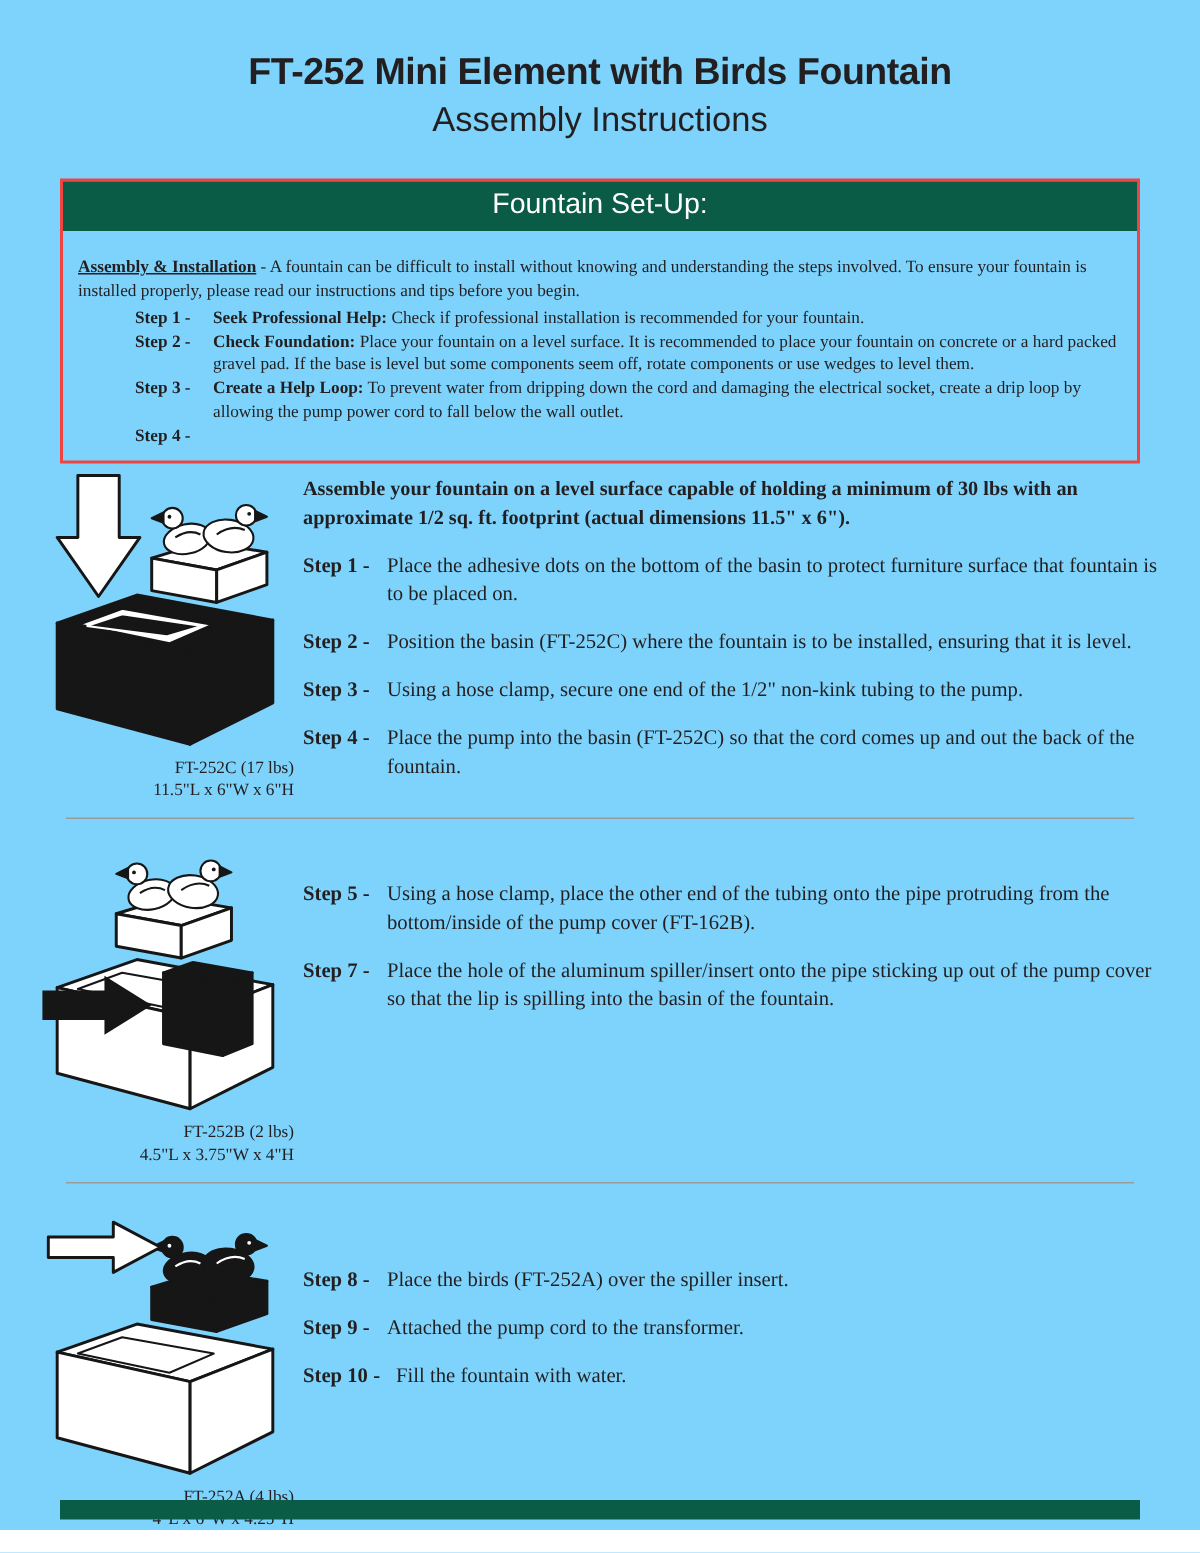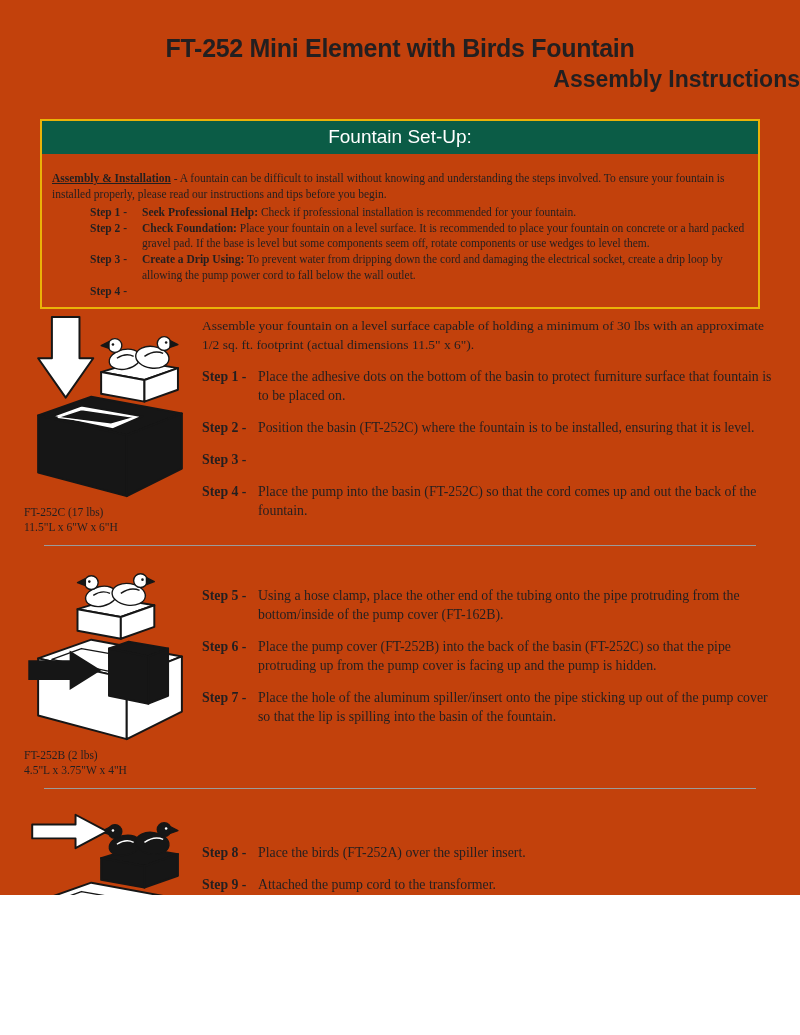--- a/index.html
+++ b/index.html
@@ -1,40 +1,40 @@
 <!DOCTYPE html>
 <html><head>
 <meta charset="utf-8">
 <style>
   html,body{margin:0;padding:0;background:#fff;}
-  .page{position:relative;width:800px;height:895px;background:#c2410c;overflow:hidden;
+  .page{position:relative;width:800px;height:1020px;background:#7dd3fc;overflow:hidden;
         font-family:"Liberation Serif",serif;color:#231f20;}
   
   .doc-header{padding-top:34px;text-align:center;font-family:"Liberation Sans",sans-serif;}
   .doc-title{margin:0;font-size:25px;font-weight:bold;letter-spacing:-0.3px;}
-  .doc-subtitle{margin:3px 0 0;font-size:23px;font-weight:bold;text-align:right;}
-  
-  .setup-box{margin:26px 40px 0;border:2px solid #eab308;}
+  .doc-subtitle{margin:3px 0 0;font-size:23px;font-weight:normal;}
+  
+  .setup-box{margin:26px 40px 0;border:2px solid #ef4444;}
   .setup-header{background:#0b5c46;color:#fff;text-align:center;
                 font-family:"Liberation Sans",sans-serif;font-size:19px;padding:5px 0 6px;}
   .setup-body{padding:17px 10px 7px;}
   .setup-intro{margin:0 0 2px;font-size:11.5px;line-height:1.38;}
   .setup-intro .intro-label{font-weight:bold;text-decoration:underline;}
   .setup-steps{margin-left:38px;}
   .setup-step{display:flex;font-size:11.5px;line-height:1.38;}
   .setup-step .slabel{font-weight:bold;min-width:52px;flex:none;}
   .setup-step .stext{margin:0;}
   .setup-step .stitle{font-weight:bold;}
   
   .assembly-section{display:flex;margin:4px 10px 0 24px;}
-  .figure-col{width:172px;flex:none;text-align:left;}
+  .figure-col{width:172px;flex:none;text-align:right;}
   .figure-col figure{margin:0;}
   .figure-caption{font-size:11.5px;line-height:1.3;}
   .steps-col{flex:1;padding:2px 18px 0 6px;}
-  .sec-intro{margin:2px 0 12px;font-size:13.5px;font-weight:normal;line-height:1.4;}
+  .sec-intro{margin:2px 0 12px;font-size:13.5px;font-weight:bold;line-height:1.4;}
   .sec-step{display:flex;font-size:13.8px;line-height:1.38;margin-bottom:13px;}
   .sec-step .slabel{font-weight:bold;min-width:56px;flex:none;}
   .sec-step .stext{margin:0;}
   .divider{border:none;height:1px;background:#9b9b9b;margin:10px 44px 10px;}
   
   .footer-bar{position:absolute;left:40px;right:40px;top:1000px;height:13px;background:#0b5c46;}
   
   svg{display:block;margin:0 auto;}
   .ln{stroke:#161616;stroke-width:2;stroke-linejoin:round;}
   .white{fill:#ffffff;}
@@ -60,21 +60,21 @@
         <div class="setup-step">
           <span class="slabel">Step 1 -</span>
           <p class="stext"><span class="stitle">Seek Professional Help:</span><span> Check if professional installation is recommended for your fountain.</span></p>
         </div>
         <div class="setup-step">
           <span class="slabel">Step 2 -</span>
           <p class="stext"><span class="stitle">Check Foundation:</span><span> Place your fountain on a level surface. It is recommended to place your fountain on concrete or a hard packed gravel pad. If the base is level but some components seem off, rotate components or use wedges to level them.</span></p>
         </div>
         <div class="setup-step">
           <span class="slabel">Step 3 -</span>
-          <p class="stext"><span class="stitle">Create a Drip Using:</span><span> To prevent water from dripping down the cord and damaging the electrical socket, create a drip loop by allowing the pump power cord to fall below the wall outlet.</span></p>
+          <p class="stext"><span class="stitle">Create a Help Loop:</span><span> To prevent water from dripping down the cord and damaging the electrical socket, create a drip loop by allowing the pump power cord to fall below the wall outlet.</span></p>
         </div>
         <div class="setup-step">
           <span class="slabel">Step 4 -</span>
         </div>
       </div>
     </div>
   </section>
 
   <section class="assembly-section">
     <div class="figure-col">
@@ -121,20 +121,21 @@
       <div class="sec-step">
         <span class="slabel">Step 1 -</span>
         <p class="stext">Place the adhesive dots on the bottom of the basin to protect furniture surface that fountain is to be placed on.</p>
       </div>
       <div class="sec-step">
         <span class="slabel">Step 2 -</span>
         <p class="stext">Position the basin (FT-252C) where the fountain is to be installed, ensuring that it is level.</p>
       </div>
       <div class="sec-step">
         <span class="slabel">Step 3 -</span>
+        <p class="stext">Using a hose clamp, secure one end of the 1/2" non-kink tubing to the pump.</p>
       </div>
       <div class="sec-step">
         <span class="slabel">Step 4 -</span>
         <p class="stext">Place the pump into the basin (FT-252C) so that the cord comes up and out the back of the fountain.</p>
       </div>
     </div>
   </section>
 
   <hr class="divider">
 
@@ -181,24 +182,20 @@
           <div>4.5"L x 3.75"W x 4"H</div>
         </figcaption>
       </figure>
     </div>
     <div class="steps-col" style="padding-top:30px;">
       <div class="sec-step">
         <span class="slabel">Step 5 -</span>
         <p class="stext">Using a hose clamp, place the other end of the tubing onto the pipe protruding from the bottom/inside of the pump cover (FT-162B).</p>
       </div>
       <div class="sec-step">
-        <span class="slabel">Step 6 -</span>
-        <p class="stext">Place the pump cover (FT-252B) into the back of the basin (FT-252C) so that the pipe protruding up from the pump cover is facing up and the pump is hidden.</p>
-      </div>
-      <div class="sec-step">
         <span class="slabel">Step 7 -</span>
         <p class="stext">Place the hole of the aluminum spiller/insert onto the pipe sticking up out of the pump cover so that the lip is spilling into the basin of the fountain.</p>
       </div>
     </div>
   </section>
 
   <hr class="divider">
 
   <section class="assembly-section">
     <div class="figure-col">

